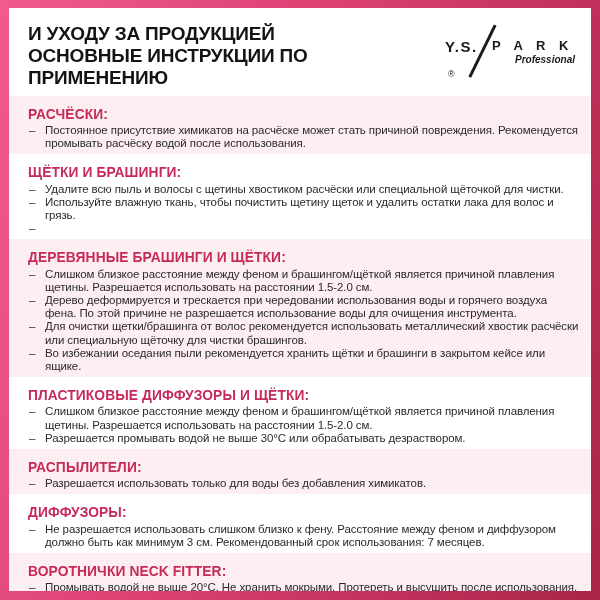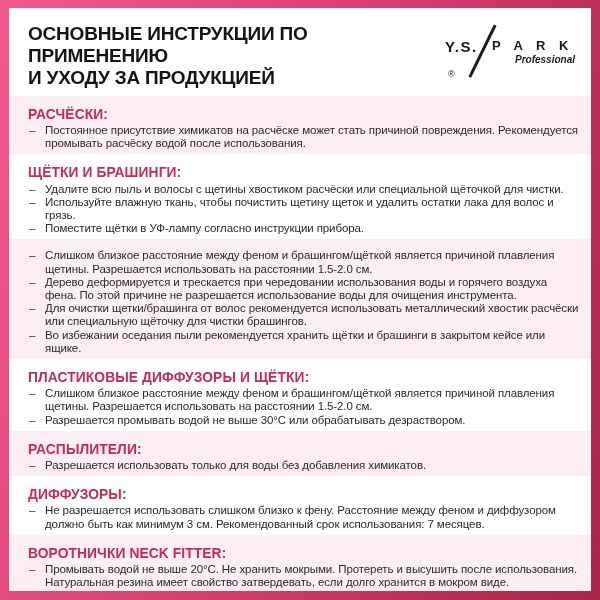--- a/index.html
+++ b/index.html
@@ -57,22 +57,22 @@
   .sec:last-child { flex: 1; }
 </style>
 </head>
 <body>
 
 <div class="frame">
   <div class="inner">
 
     <div class="header-row">
       <div class="title">
+        <div>И УХОДУ ЗА ПРОДУКЦИЕЙ</div>
         <div>ОСНОВНЫЕ ИНСТРУКЦИИ ПО ПРИМЕНЕНИЮ</div>
-        <div>И УХОДУ ЗА ПРОДУКЦИЕЙ</div>
       </div>
       <div class="logo">
         <span class="logo-ys">Y.S.</span>
         <span class="logo-slash"></span>
         <span class="logo-park">P A R K</span>
         <div class="logo-prof">Professional</div>
         <div class="logo-reg">®</div>
       </div>
     </div>
 
@@ -89,25 +89,25 @@
       <div class="item">
         <span class="dash">–</span>
         <span>Удалите всю пыль и волосы с щетины хвостиком расчёски или специальной щёточкой для чистки.</span>
       </div>
       <div class="item">
         <span class="dash">–</span>
         <span>Используйте влажную ткань, чтобы почистить щетину щеток и удалить остатки лака для волос и грязь.</span>
       </div>
       <div class="item">
         <span class="dash">–</span>
-        <span>Поместите щётки в УФ-лампу согласно инструкции прибора.</span>
       </div>
     </div>
 
     <div class="sec pink">
+      <h2>ДЕРЕВЯННЫЕ БРАШИНГИ И ЩЁТКИ:</h2>
       <div class="item">
         <span class="dash">–</span>
         <span>Слишком близкое расстояние между феном и брашингом/щёткой является причиной плавления щетины. Разрешается использовать на расстоянии 1.5-2.0 см.</span>
       </div>
       <div class="item">
         <span class="dash">–</span>
         <span>Дерево деформируется и трескается при чередовании использования воды и горячего воздуха фена. По этой причине не разрешается использование воды для очищения инструмента.</span>
       </div>
       <div class="item">
         <span class="dash">–</span>

